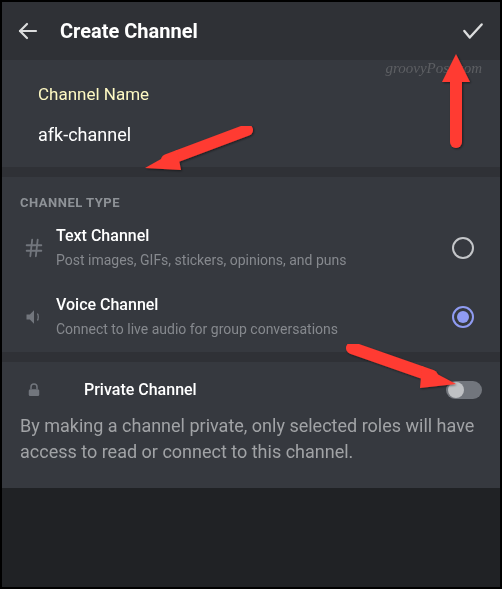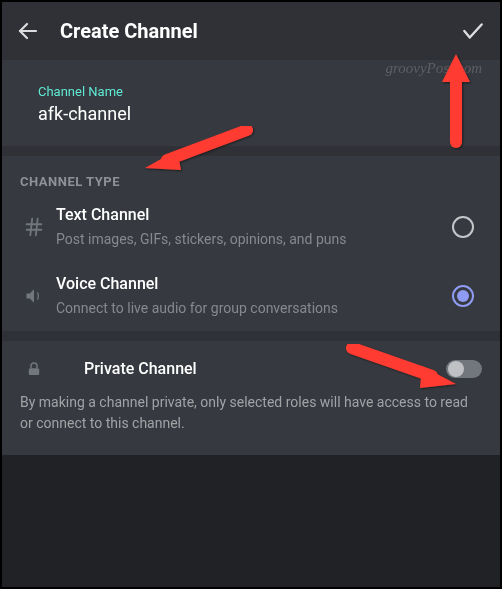--- a/index.html
+++ b/index.html
@@ -33,22 +33,22 @@
     position: absolute;
     top: 58px;
     right: 18px;
     color: #5d5f63;
     font-size: 15px;
     font-style: italic;
     font-family: Georgia, serif;
   }
   .content { background: #36393f; }
   .name-block { padding: 24px 18px 22px 36px; }
-  .field-label { color: #5eead4; font-size: 13px; }
-  .field-value { color: #ffffff; font-size: 18px; margin-top: 4px; }
+  .field-label { color: #fef9c3; font-size: 17px; }
+  .field-value { color: #ffffff; font-size: 18px; margin-top: 20px; }
   .divider { height: 10px; background: #2f3136; }
   .section-header {
     color: #8e9297;
     font-size: 13px;
     font-weight: 700;
     letter-spacing: 0.5px;
     padding: 18px 18px 4px 18px;
   }
   .option-row {
     display: flex;
@@ -85,21 +85,21 @@
   .toggle {
     width: 36px; height: 18px; border-radius: 9px;
     background: #72767d; position: relative; flex-shrink:0;
   }
   .toggle::after {
     content:""; position:absolute; left:2px; top:1px;
     width:16px; height:16px; border-radius:50%;
     background:#bfc1c4;
   }
   .private-desc {
-    color: #a1a3a6; font-size: 14px; line-height: 1.45;
+    color: #a1a3a6; font-size: 18px; line-height: 1.45;
     padding: 6px 24px 22px 18px;
   }
   
   .arrow {
     position: absolute;
     pointer-events: none;
   }
 </style>
 </head>
 <body>

